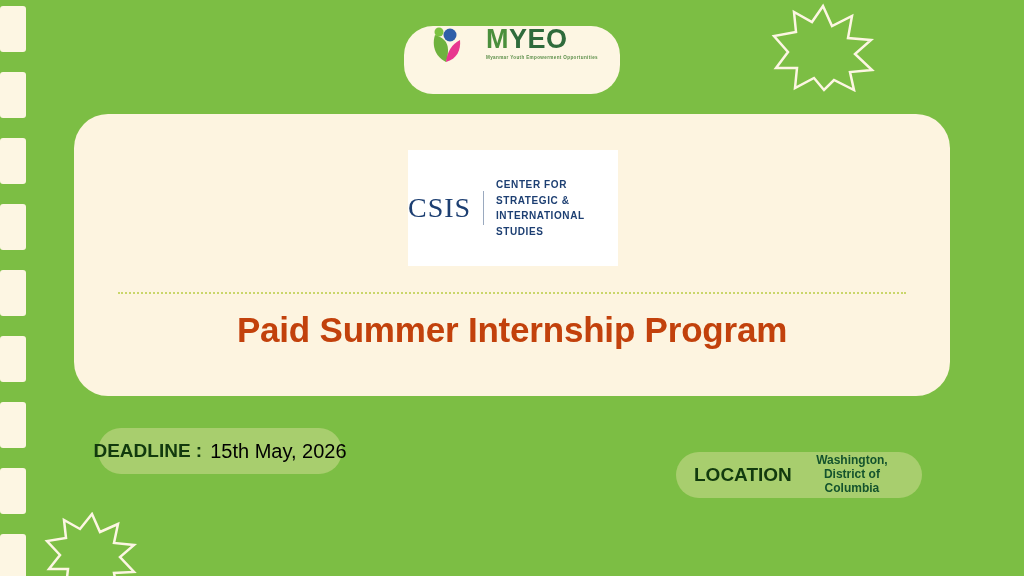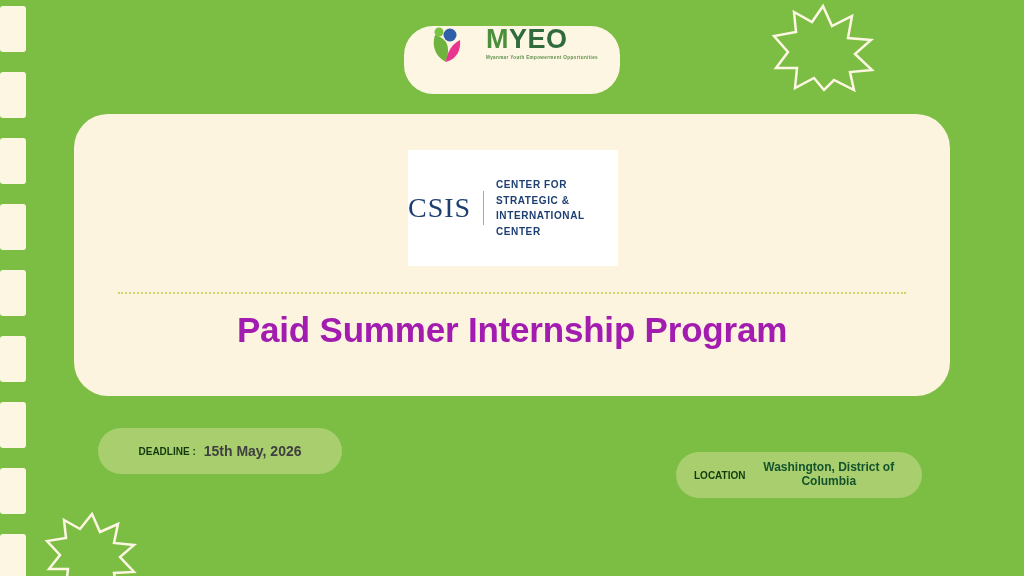--- a/index.html
+++ b/index.html
@@ -127,48 +127,48 @@
   }
 
   .headline {
     position: absolute;
     left: 0;
     top: 196px;
     width: 876px;
     text-align: center;
     font-size: 35px;
     font-weight: bold;
-    color: #a21caf;
+    color: #c2410c;
     letter-spacing: -0.2px;
   }
 
   
   .pill {
     position: absolute;
     background: #a8ce6e;
     border-radius: 26px;
     display: flex;
     align-items: center;
     justify-content: center;
     gap: 8px;
     padding: 0 18px;
   }
   .pill-deadline { left: 98px; top: 428px; width: 244px; height: 46px; }
   .pill-location { left: 676px; top: 452px; width: 246px; height: 46px; }
 
   .pill-label {
-    font-size: 10px;
+    font-size: 19px;
     font-weight: bold;
     color: #123a0e;
     white-space: nowrap;
   }
   .pill-value-deadline {
-    font-size: 14px;
-    font-weight: bold;
-    color: #404040;
+    font-size: 20px;
+    font-weight: normal;
+    color: #000000;
     white-space: nowrap;
   }
   .pill-value-location {
     font-size: 12px;
     font-weight: bold;
     color: #14532d;
     line-height: 1.15;
     text-align: center;
   }
 </style>
@@ -214,21 +214,21 @@
     </span>
   </div>
 
   <div class="card">
 
     <div class="org-logo-box">
       <span class="csis-word">CSIS</span>
       <span class="csis-rule"></span>
       <span class="csis-sub">
         <span>CENTER FOR STRATEGIC &amp;</span><br>
-        <span>INTERNATIONAL CENTER</span>
+        <span>INTERNATIONAL STUDIES</span>
       </span>
     </div>
 
     <div class="divider"></div>
 
     <div class="headline">Paid Summer Internship Program</div>
   </div>
 
   <div class="pill pill-deadline">
     <span class="pill-label">DEADLINE :</span>

